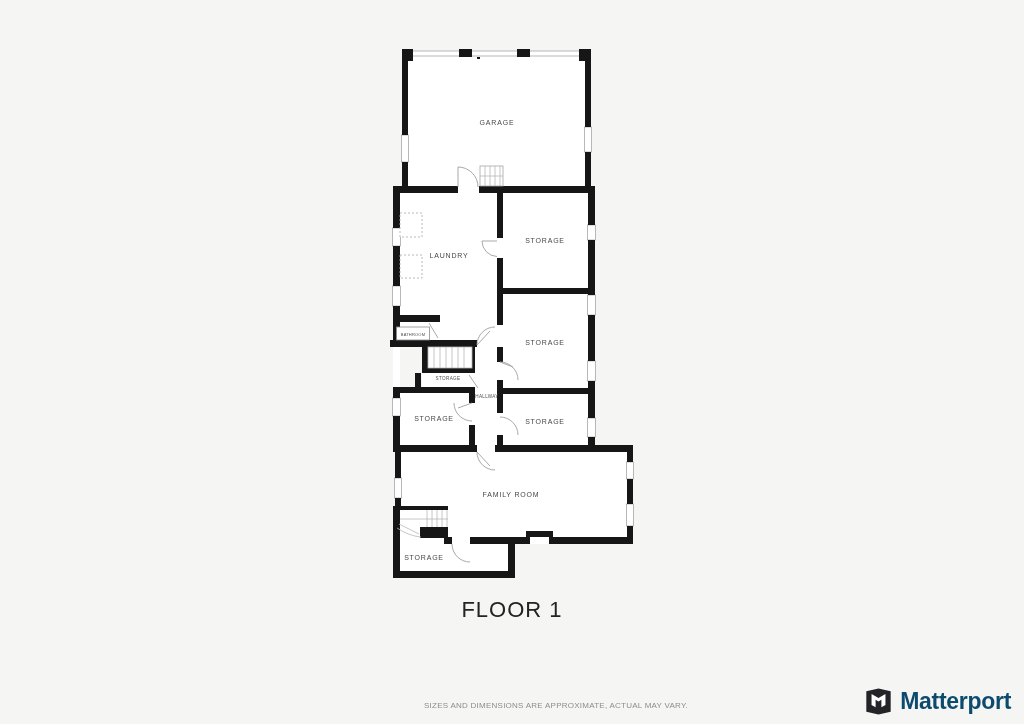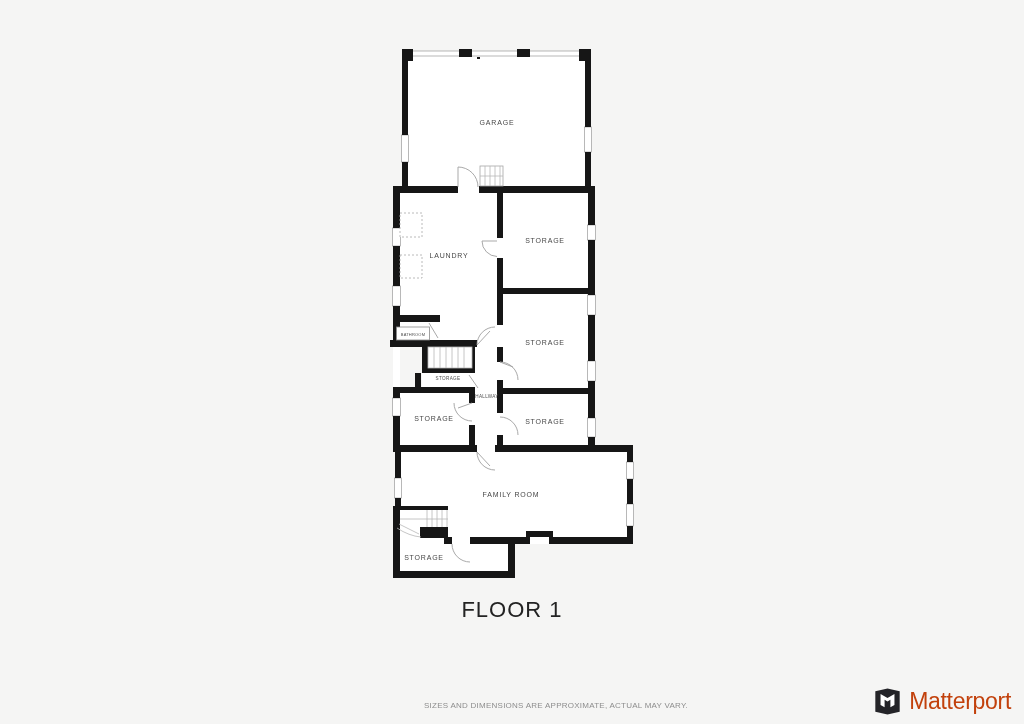--- a/index.html
+++ b/index.html
@@ -30,21 +30,21 @@
   }
   #disclaimer{
     position:absolute;top:701px;left:0;width:100%;text-align:center;
     font-size:8px;letter-spacing:0.25px;color:#8d8d8d;margin-left:44px;
   }
   #brand{
     position:absolute;top:686px;right:13px;height:31px;
     display:flex;align-items:center;gap:7px;
   }
   #brand .brand-text{
-    font-size:23px;font-weight:400;color:#c2410c;letter-spacing:-0.3px;
+    font-size:23px;font-weight:700;color:#0c4a6e;letter-spacing:-0.3px;
   }
 </style>
 </head>
 <body>
 
 <svg id="plan-svg" width="1024" height="724" viewBox="0 0 1024 724">
 
   <g>
     <rect x="402" y="53" width="189" height="140" fill="#ffffff"></rect>
     <rect x="393" y="193" width="202" height="259" fill="#ffffff"></rect>

